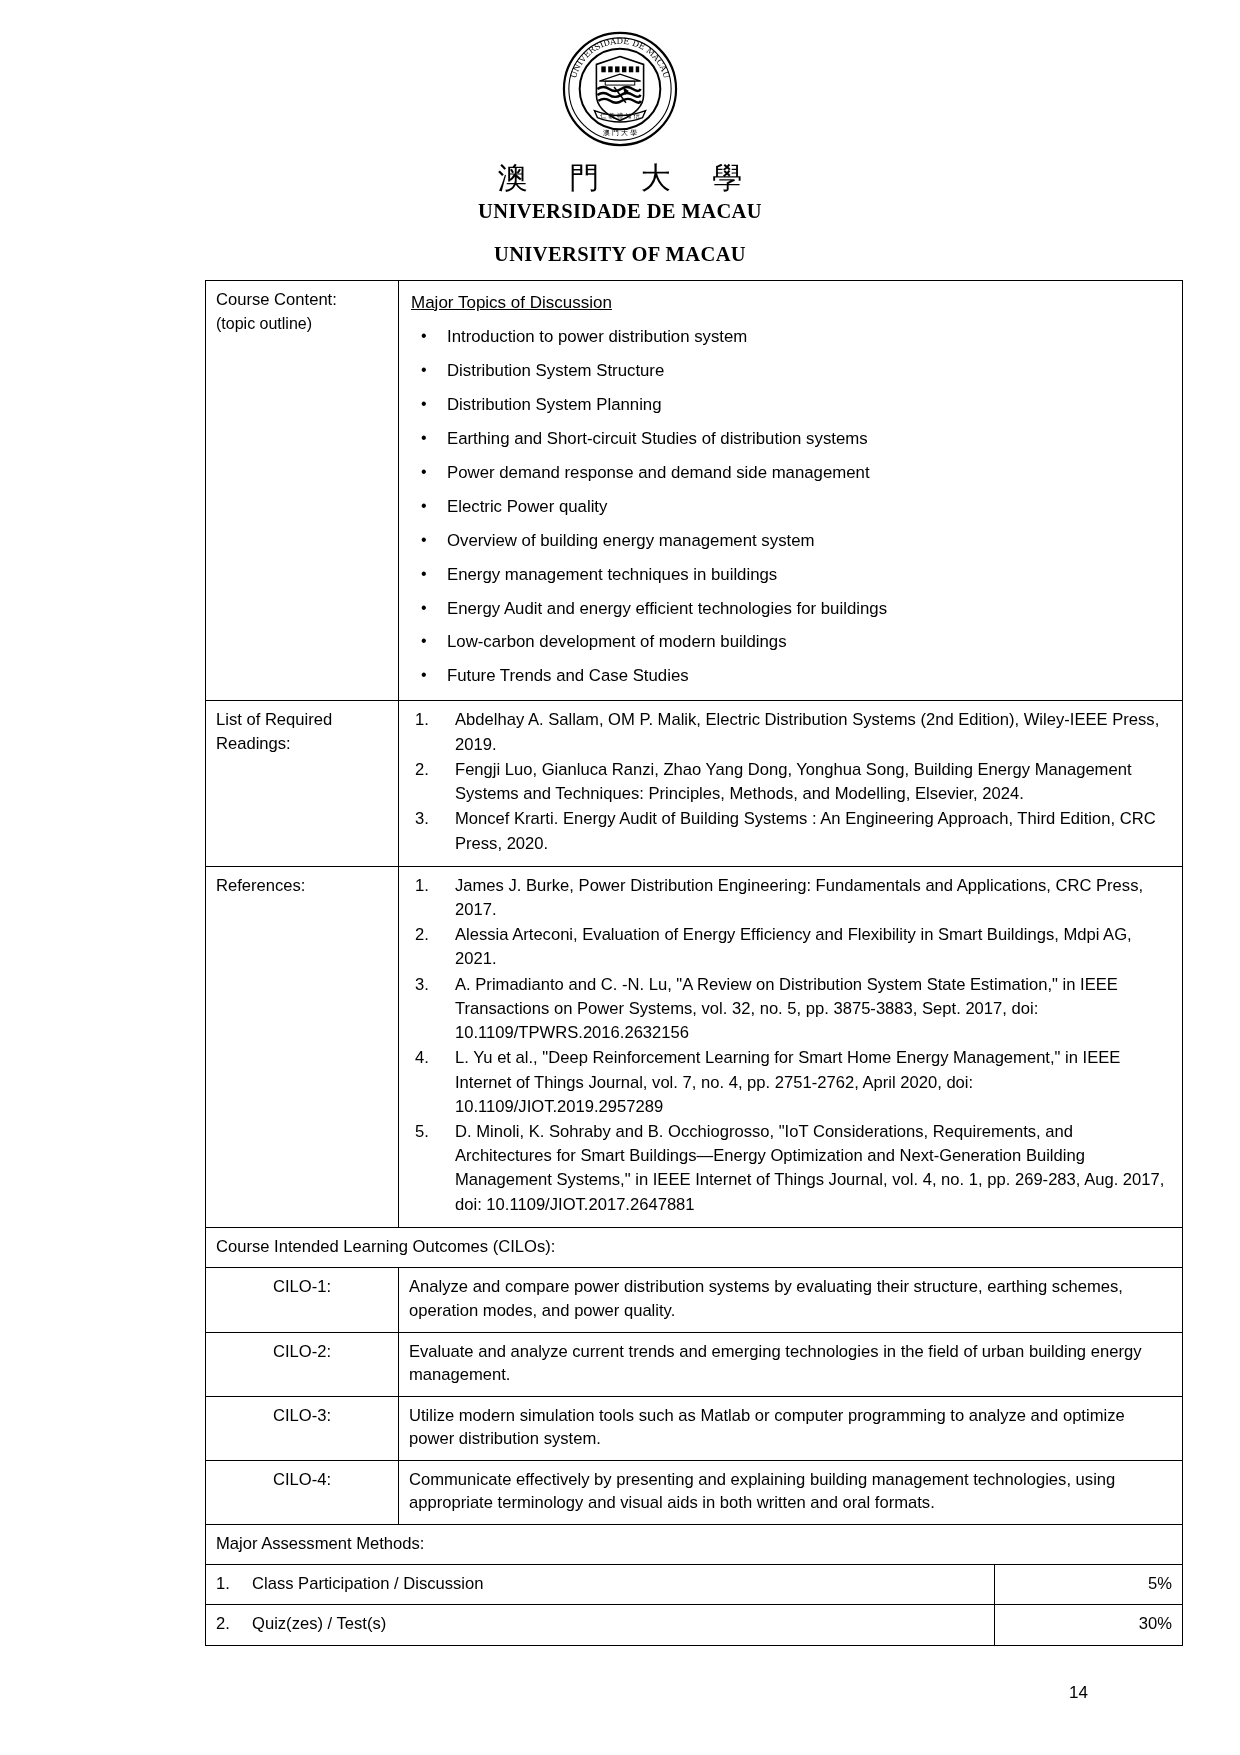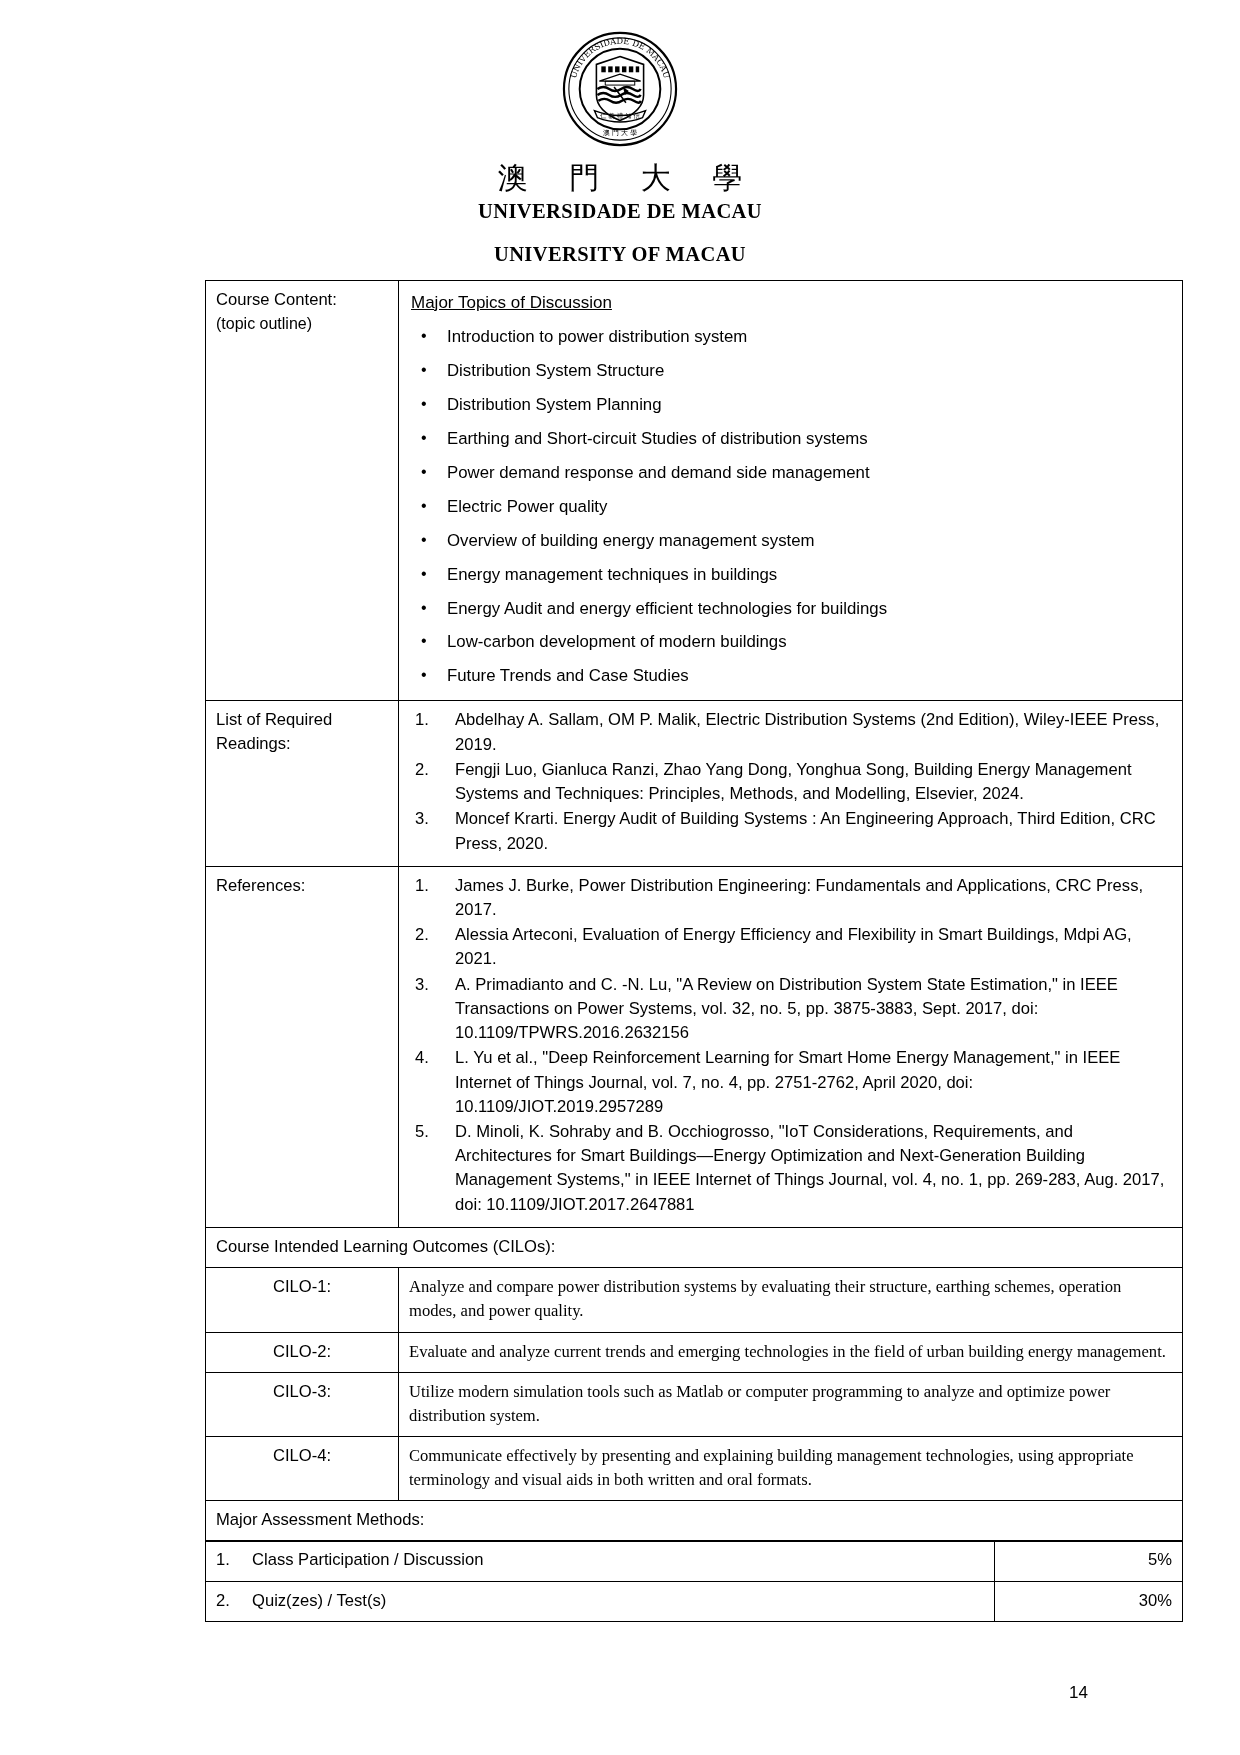--- a/index.html
+++ b/index.html
@@ -145,21 +145,20 @@
   .cilo-code {
     vertical-align: middle;
     text-align: center;
     font-size: 16.8px;
     padding: 6px 4px;
   }
   .cilo-text {
     font-size: 16.6px;
     line-height: 1.45;
     padding: 6px 10px 7px 10px;
-    font-family: Liberation Serif, serif;
   }
 
   .assess-head {
     font-size: 17.4px;
     padding: 8px 10px 9px 12px;
   }
   .assess-item {
     font-size: 17px;
     padding: 9px 10px 10px 12px;
   }

